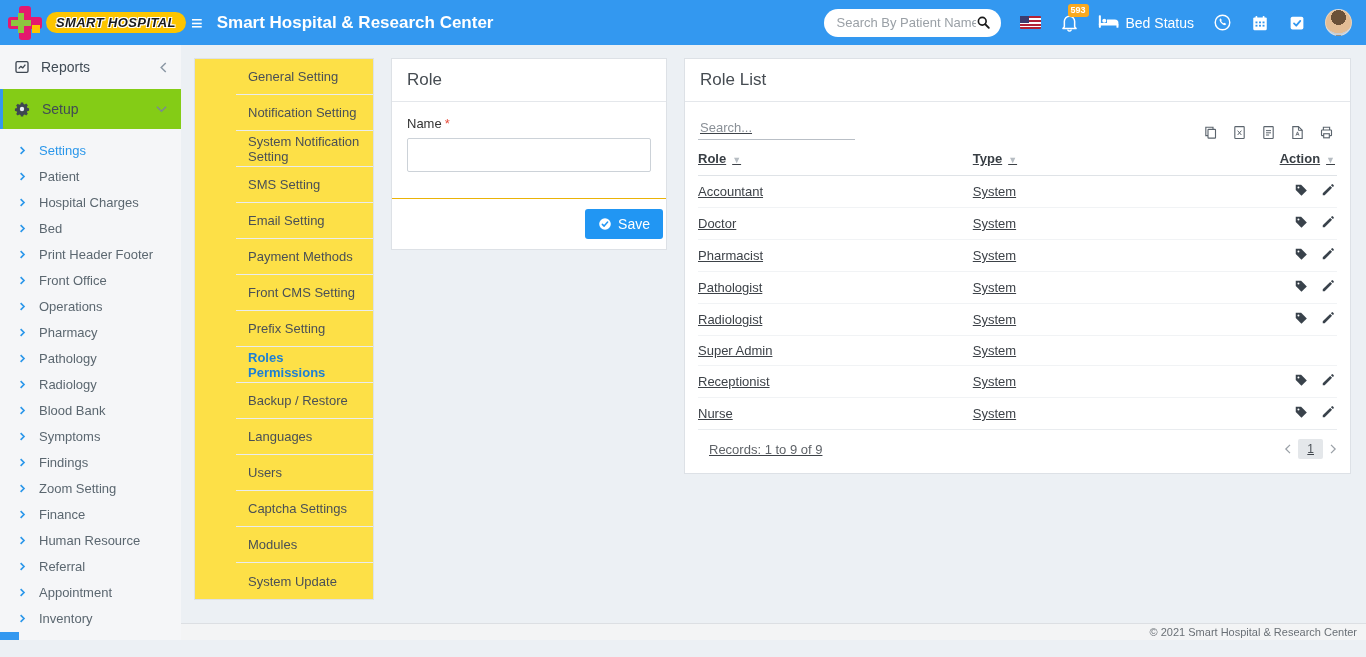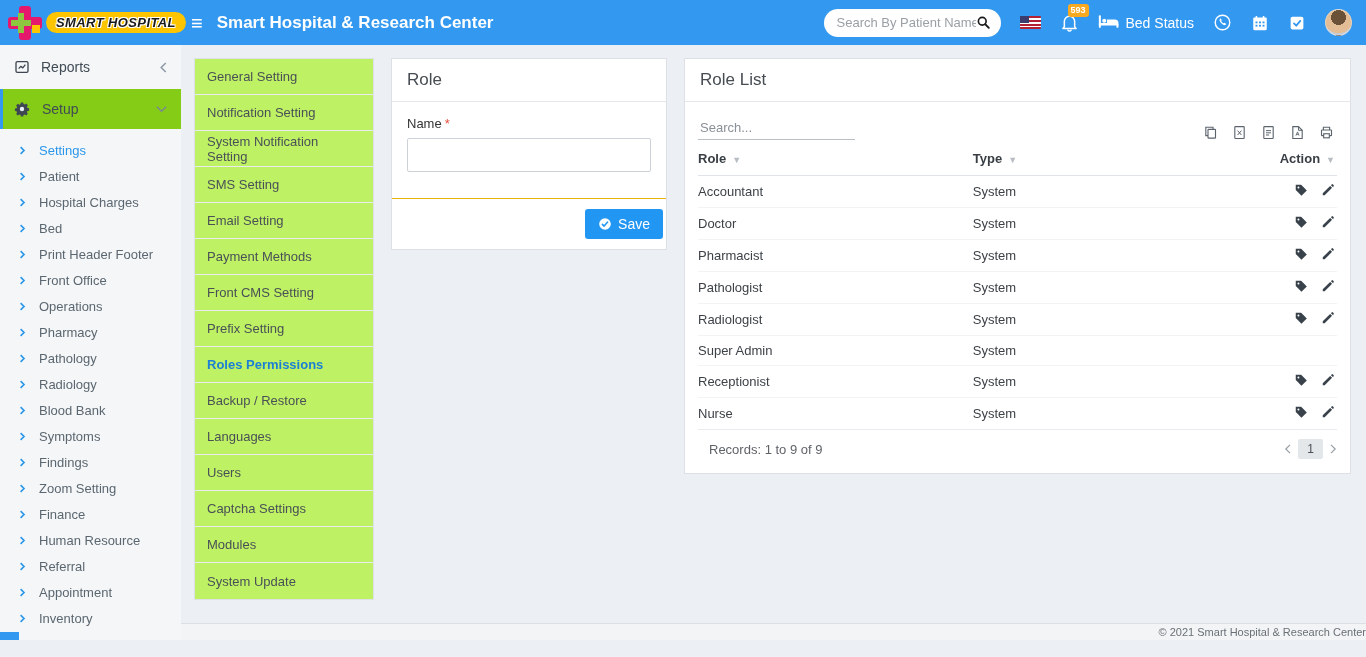--- a/index.html
+++ b/index.html
@@ -42,57 +42,57 @@
   .sub-item { display:flex; align-items:center; height:26px; padding:0 14px 0 19px; font-size:13px; color:#5b6770; cursor:pointer; }
   .sub-item .chev { color:#2b97ea; display:flex; margin-right:13px; }
   .sub-item.active .sub-label { color:#2b97ea; }
   .corner-square { position:absolute; left:0; bottom:0; width:19px; height:8px; background:#3398f0; }
 
   
   .main-col { flex:1; display:flex; flex-direction:column; height:595px; }
   .content { flex:1; display:flex; gap:17px; padding:13px 15px 0 13px; align-items:flex-start; overflow:hidden; }
   .panel { background:#fff; border:1px solid #dde1e6; }
 
-  .settings-menu { flex:0 0 180px; background:#bef264; border:1px solid #dde1e6; }
+  .settings-menu { flex:0 0 180px; background:#fde047; border:1px solid #dde1e6;padding-left:41px; }
   .menu-item { height:36px; display:flex; align-items:center; padding:0 12px; font-size:13px; color:#4a5056; border-bottom:1px solid #e9ecef; cursor:pointer; }
   .menu-item:last-child { border-bottom:none; }
   .menu-item.active { color:#1b7fd6; font-weight:bold; }
 
   .role-panel { flex:0 0 276px; }
   .panel-header { padding:11px 15px; font-size:17px; color:#464c52; border-bottom:1px solid #e4e7eb; }
   .role-body { padding:14px 15px 26px 15px; }
   .field-label { font-size:13px; font-weight:normal; color:#333; display:block; margin-bottom:7px; }
   .req { color:#e74c3c; margin-left:3px; }
   .text-input { width:100%; height:34px; border:1px solid #ccd2d8; border-radius:2px; padding:0 8px; font-size:13px; font-family:"Liberation Sans",sans-serif; color:#333; outline:none; }
   .role-footer { border-top:1px solid #eab308; padding:10px 3px; text-align:right; }
   .btn-save { background:#2196f3; color:#fff; border:none; border-radius:3px; font-size:14px; padding:7px 13px; display:inline-flex; align-items:center; gap:6px; cursor:pointer; font-family:"Liberation Sans",sans-serif; }
 
   .role-list-panel { flex:1; }
-  .list-body { padding:12px 13px 14px 13px; }
+  .list-body { padding:12px 13px 14px 13px;text-decoration:underline; }
   .list-toolbar { display:flex; align-items:flex-end; justify-content:space-between; padding-top:2px; }
   .list-search { border:none; border-bottom:1px solid #b9bfc6; width:157px; font-size:13px; padding:4px 2px; outline:none; font-family:"Liberation Sans",sans-serif; color:#444; }
   .list-search::placeholder { color:#8a9097; }
   .export-icons { display:flex; gap:14px; color:#5b646d; padding-right:3px; }
   .export-icons span { display:flex; cursor:pointer; }
 
   table.role-table { width:100%; border-collapse:collapse; margin-top:3px; }
   .role-table th { text-align:left; font-size:13px; color:#383e44; padding:8px 0 9px 0; border-bottom:1px solid #dfe3e7; font-weight:bold; }
   .role-table th .caret { color:#b7bdc3; font-size:9px; margin-left:6px; }
   .role-table th.col-action, .role-table td.cell-action { text-align:right; padding-right:2px; }
   .role-table td { font-size:13px; color:#3d4248; padding:7px 0; border-bottom:1px solid #f1f3f5; }
   .role-table tr:last-child td { border-bottom:1px solid #e9ecef; }
   .cell-action .act { display:inline-flex; margin-left:13px; color:#39424b; cursor:pointer; }
 
   .list-footer { display:flex; align-items:center; justify-content:space-between; margin-top:9px; }
   .records { font-size:13px; color:#5f6368;padding-left:11px; }
   .pagination { display:flex; align-items:center; gap:7px; color:#9aa0a7; }
   .page-box { background:#e4e7ea; border-radius:2px; font-size:12px; color:#4a5056; padding:3px 9px; cursor:pointer; }
   .page-arrow { display:flex; cursor:pointer; }
 
-  .footerbar { height:17px; background:#f3f4f5; border-top:1px solid #dcdfe3; display:flex; align-items:center; justify-content:flex-end; font-size:11px; color:#6a7076; }
+  .footerbar { height:17px; background:#f3f4f5; border-top:1px solid #dcdfe3; display:flex; align-items:center; justify-content:flex-end; padding-right:9px; font-size:11px; color:#6a7076; }
 </style>
 </head>
 <body>
 
 <header class="topbar">
   <div class="logo-zone">
     <div class="logo-cross">
       <div class="c1"></div>
         <div class="c2"></div>
         <div class="g1"></div>

